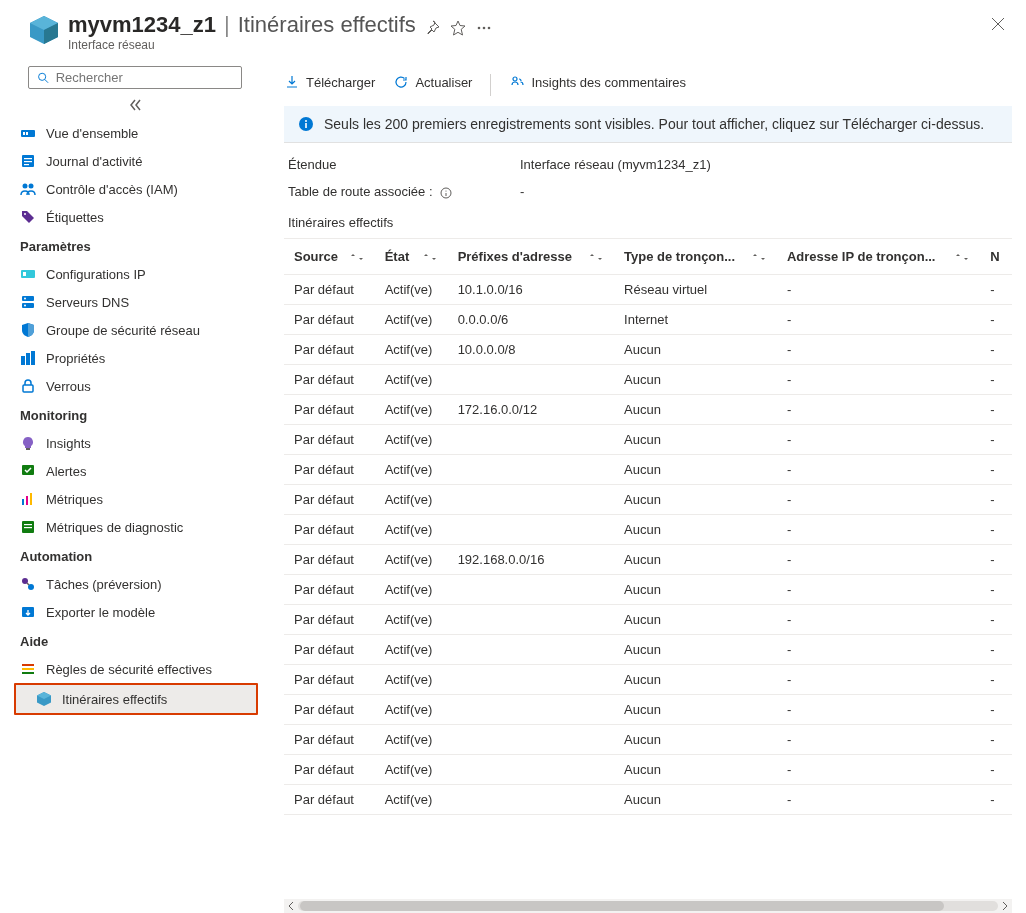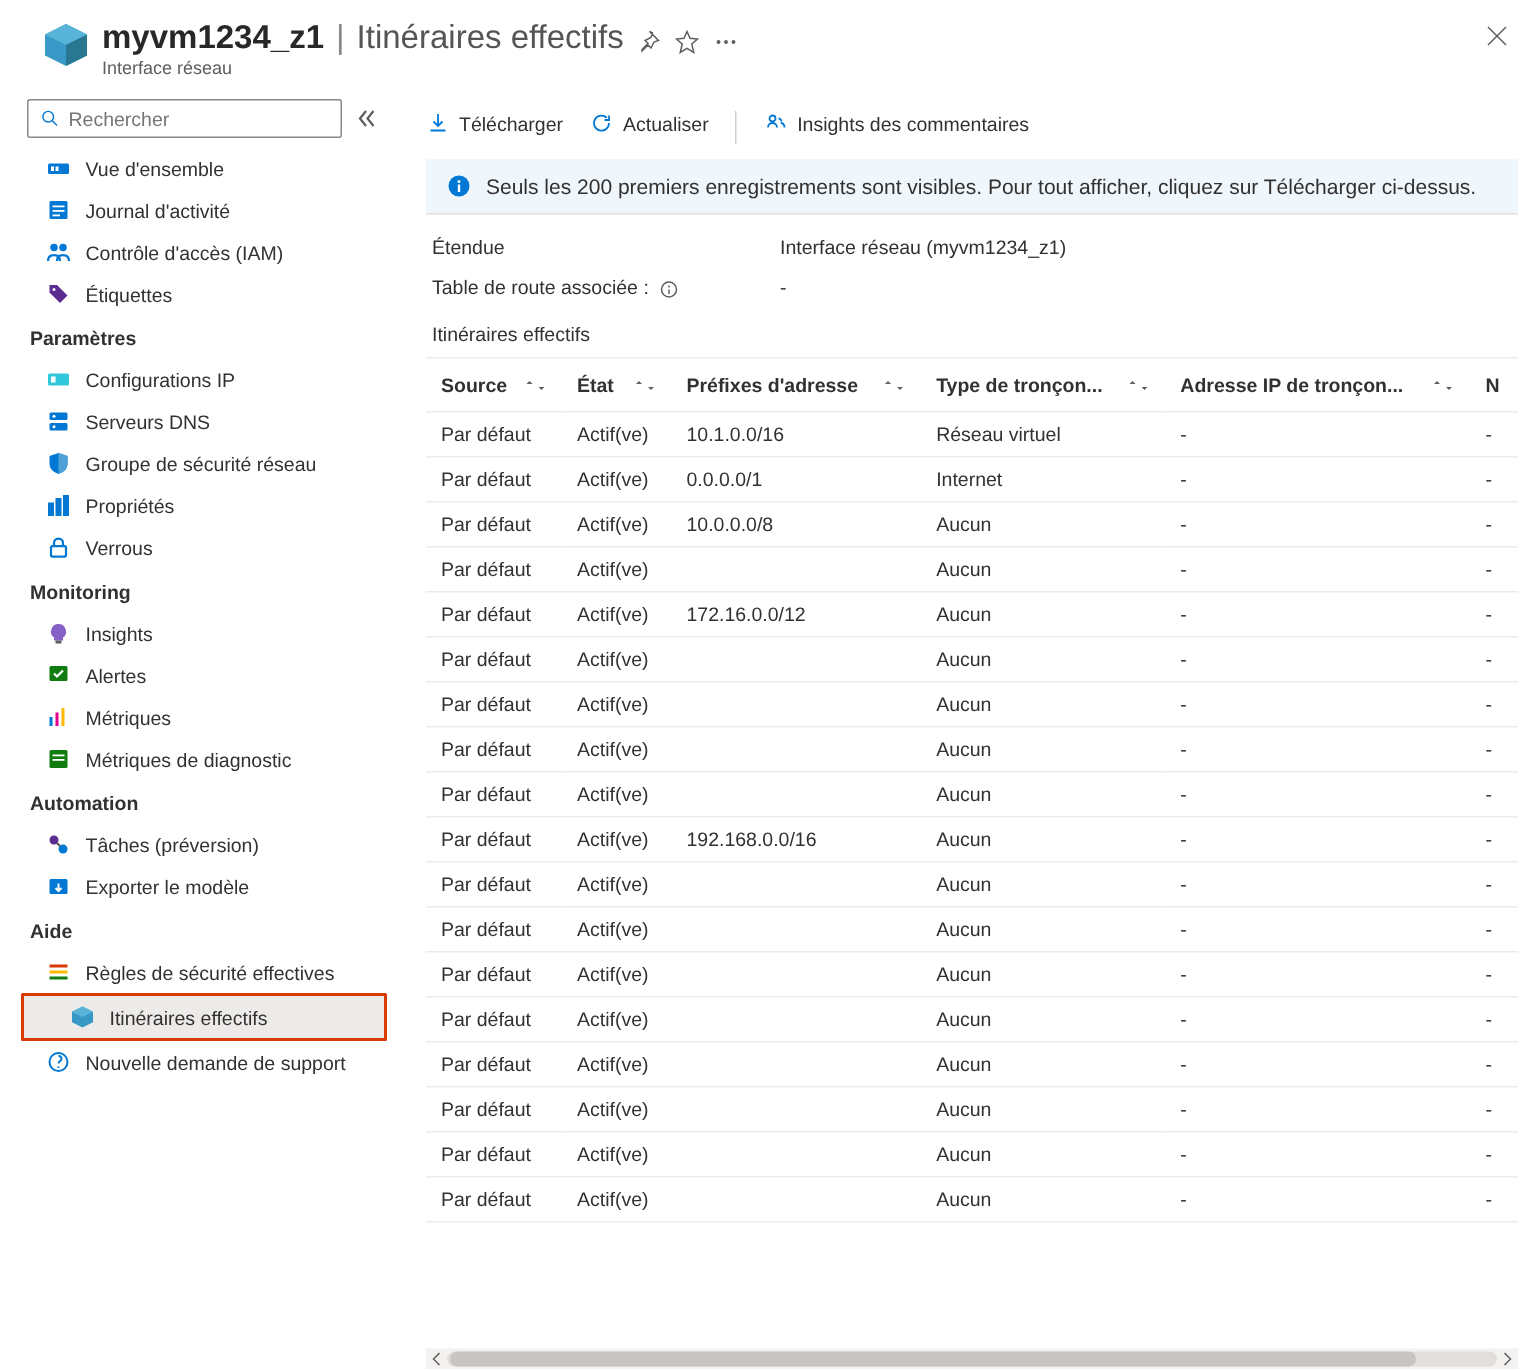--- a/index.html
+++ b/index.html
@@ -34,40 +34,40 @@
     .header-actions .ico { width: 16px; height: 16px; color: #605e5c; cursor: pointer; }
     .header-close { margin-left: auto; margin-top: 4px; cursor: pointer; }
 
     .body-layout { display: flex; height: calc(913px - 60px); }
 
     .sidebar {
       width: 264px; flex-shrink: 0;
       border-right: none;
       padding-top: 6px;
     }
-    .search-row { display: flex; align-items: center; padding: 0 12px 6px 18px; gap: 8px;}
+    .search-row { display: flex; align-items: center; padding: 0 12px 6px 18px; gap: 8px; flex-direction: column;}
     .search-box {
       flex: 1; display: flex; align-items: center;
       border: 1px solid #8a8886; border-radius: 2px;
       padding: 3px 8px; background: #fff; height: 26px;
     }
     .search-box svg { width: 14px; height: 14px; color: #0078d4; margin-right: 6px;}
     .search-box input {
       border: none; outline: none; font-size: 13px; width: 100%;
       background: transparent; color: #323130;
     }
     .collapse-chevrons { width: 16px; height: 16px; color: #605e5c; cursor: pointer;}
 
     .nav-group-title {
       font-size: 13px; font-weight: 600; color: #323130;
       padding: 8px 0 6px 20px;
     }
     .nav-item {
       display: flex; align-items: center; gap: 10px;
-      padding: 6px 8px 6px 31px; cursor: pointer;
+      padding: 6px 8px 6px 20px; cursor: pointer;
       color: #323130; font-size: 13px;
     }
     .nav-item .nav-ico { width: 16px; height: 16px; flex-shrink: 0; display: inline-flex; align-items:center; justify-content:center;}
     .nav-item.active {
       background: #edebe9;
     }
     .nav-highlight {
       border: 2px solid #d83b01;
       margin: 0 6px 0 14px;
       border-radius: 1px;
@@ -340,30 +340,20 @@
           <div class="nav-item active">
             <span class="nav-ico">
               <svg width="16" height="16" viewBox="0 0 16 16">
                 <polygon points="8,1 15,4.5 15,11.5 8,15 1,11.5 1,4.5" fill="#3999c6"></polygon>
                 <polygon points="8,1 15,4.5 8,8 1,4.5" fill="#59b4d9"></polygon>
               </svg>
             </span>
             <span>Itinéraires effectifs</span>
           </div>
         </div>
-        <div class="nav-item">
-          <span class="nav-ico">
-            <svg width="16" height="16" viewBox="0 0 16 16" fill="none" stroke="#0078d4" stroke-width="1.3">
-              <circle cx="8" cy="8" r="6"></circle>
-              <path d="M8 4a2 2 0 0 1 2 2c0 1-2 1.5-2 3"></path>
-              <circle cx="8" cy="11.5" r="0.7" fill="#0078d4" stroke="none"></circle>
-            </svg>
-          </span>
-          <span>Nouvelle demande de support</span>
-        </div>
       </div>
   </div>
 
   <div class="main">
     <div class="toolbar">
       <div class="toolbar-item">
         <svg viewBox="0 0 16 16" fill="none" stroke="#0078d4" stroke-width="1.2">
             <path d="M8 2v8M5 7l3 3 3-3M3 13h10"></path>
           </svg>
         <span>Télécharger</span>
@@ -492,21 +482,21 @@
               <td>Par défaut</td>
               <td>Actif(ve)</td>
               <td>10.1.0.0/16</td>
               <td>Réseau virtuel</td>
               <td>-</td>
               <td>-</td>
             </tr>
             <tr>
               <td>Par défaut</td>
               <td>Actif(ve)</td>
-              <td>0.0.0.0/1</td>
+              <td>0.0.0.0/6</td>
               <td>Internet</td>
               <td>-</td>
               <td>-</td>
             </tr>
             <tr>
               <td>Par défaut</td>
               <td>Actif(ve)</td>
               <td>10.0.0.0/8</td>
               <td>Aucun</td>
               <td>-</td>

